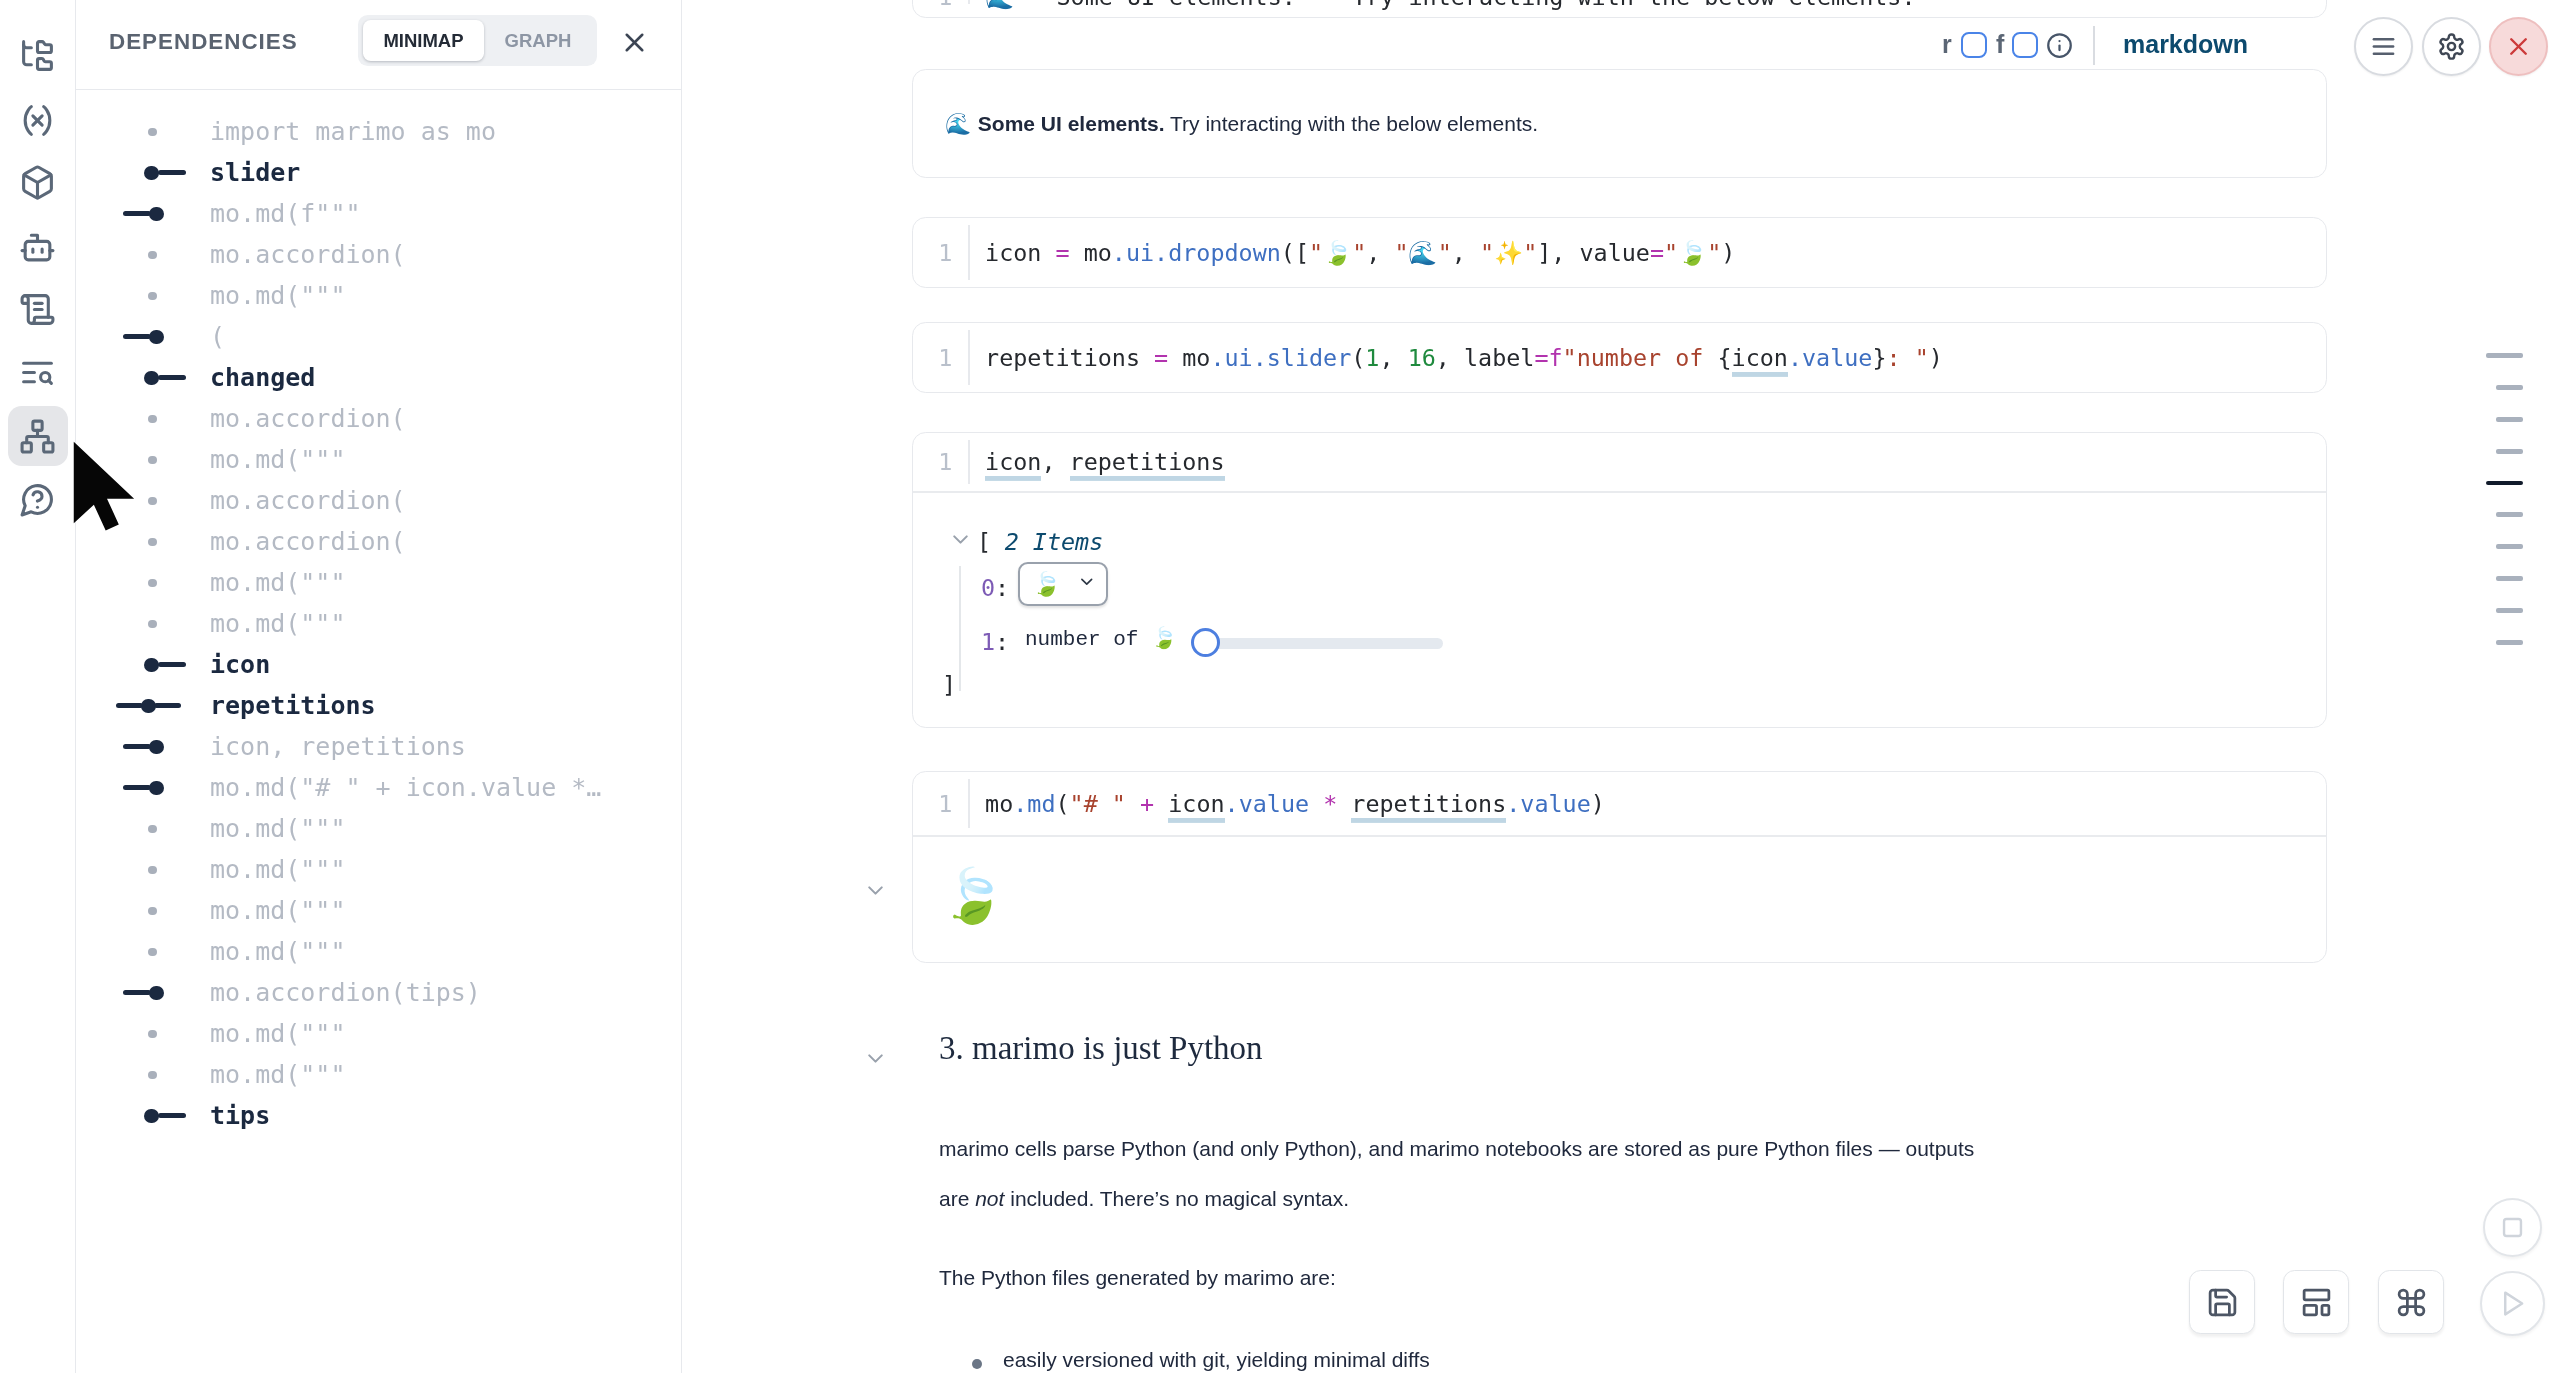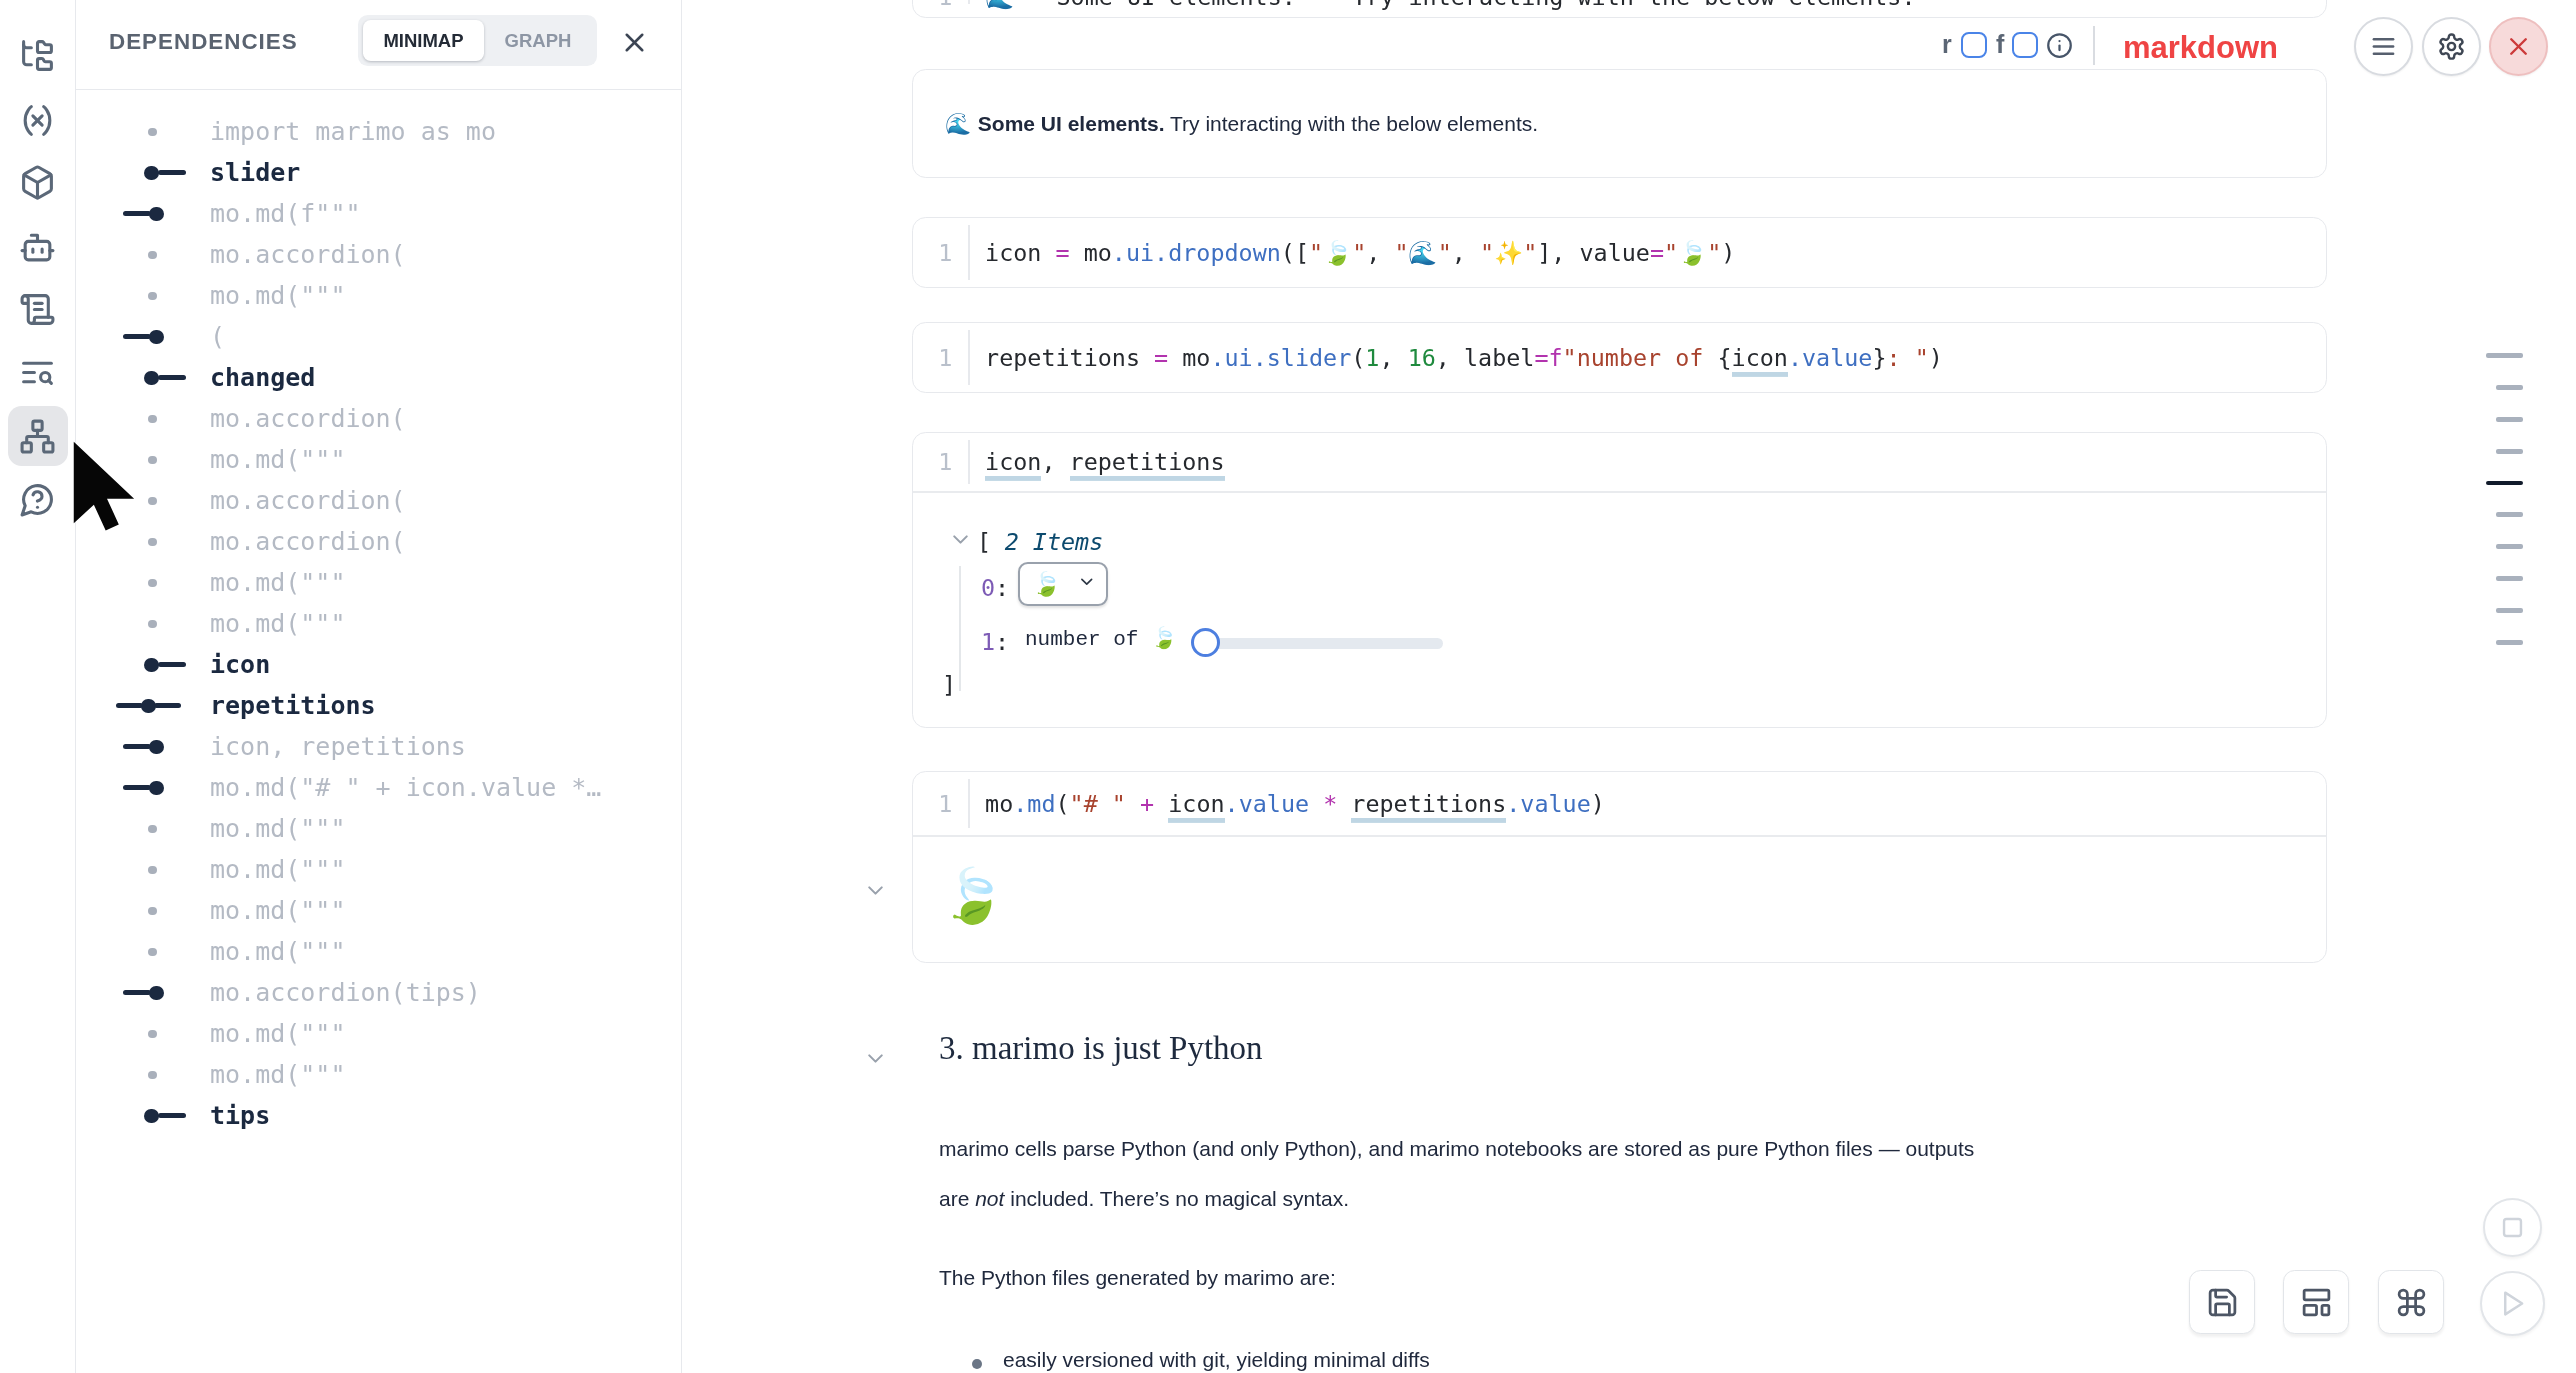--- a/index.html
+++ b/index.html
@@ -63,21 +63,21 @@
   .tk-g { color:#1f8a3e; } .tk-r { color:#a8432e; }
   .tk-u { box-shadow:0 4.9px 0 0 #bfd6e4; }
   .hdiv { position:absolute; left:0; width:100%; height:1.5px; background:#e9ebee; }
 
   .mdtext { font-size:21px; color:#20293d; }
   .serif-h { font-family:Liberation Serif, serif; font-size:33px; color:#1e2a3e; }
   .chev { color:#99a1ac; } .chev svg { width:25px; height:25px; }
 
   
   .tb-label { font-size:25px; font-weight:bold; color:#5b6675; }
-  .tb-md { font-size:31px; font-weight:bold; color:#ef4444; }
+  .tb-md { font-size:25px; font-weight:bold; color:#0c4a6e; }
   .tb-check { width:26px; height:26px; border:2.4px solid #4a84e8; border-radius:7.8px; background:#fff; }
   .tb-info { color:#475569; } .tb-info svg { width:27px; height:27px; }
   .tb-sep { width:2px; height:39px; background:#d9dce1; }
 
   
   .mono24 { font-family:"DejaVu Sans Mono", monospace; font-size:23.4px; color:#26292e; white-space:pre; }
   .key { color:#7d5bb5; }
   .count { color:#0c4a6e; font-style:italic; }
   .guide { position:absolute; width:1.5px; background:#e4e7ea; }
   .ddown { position:absolute; width:90px; height:44px; border:2px solid #99a1ac; border-radius:9.8px;

